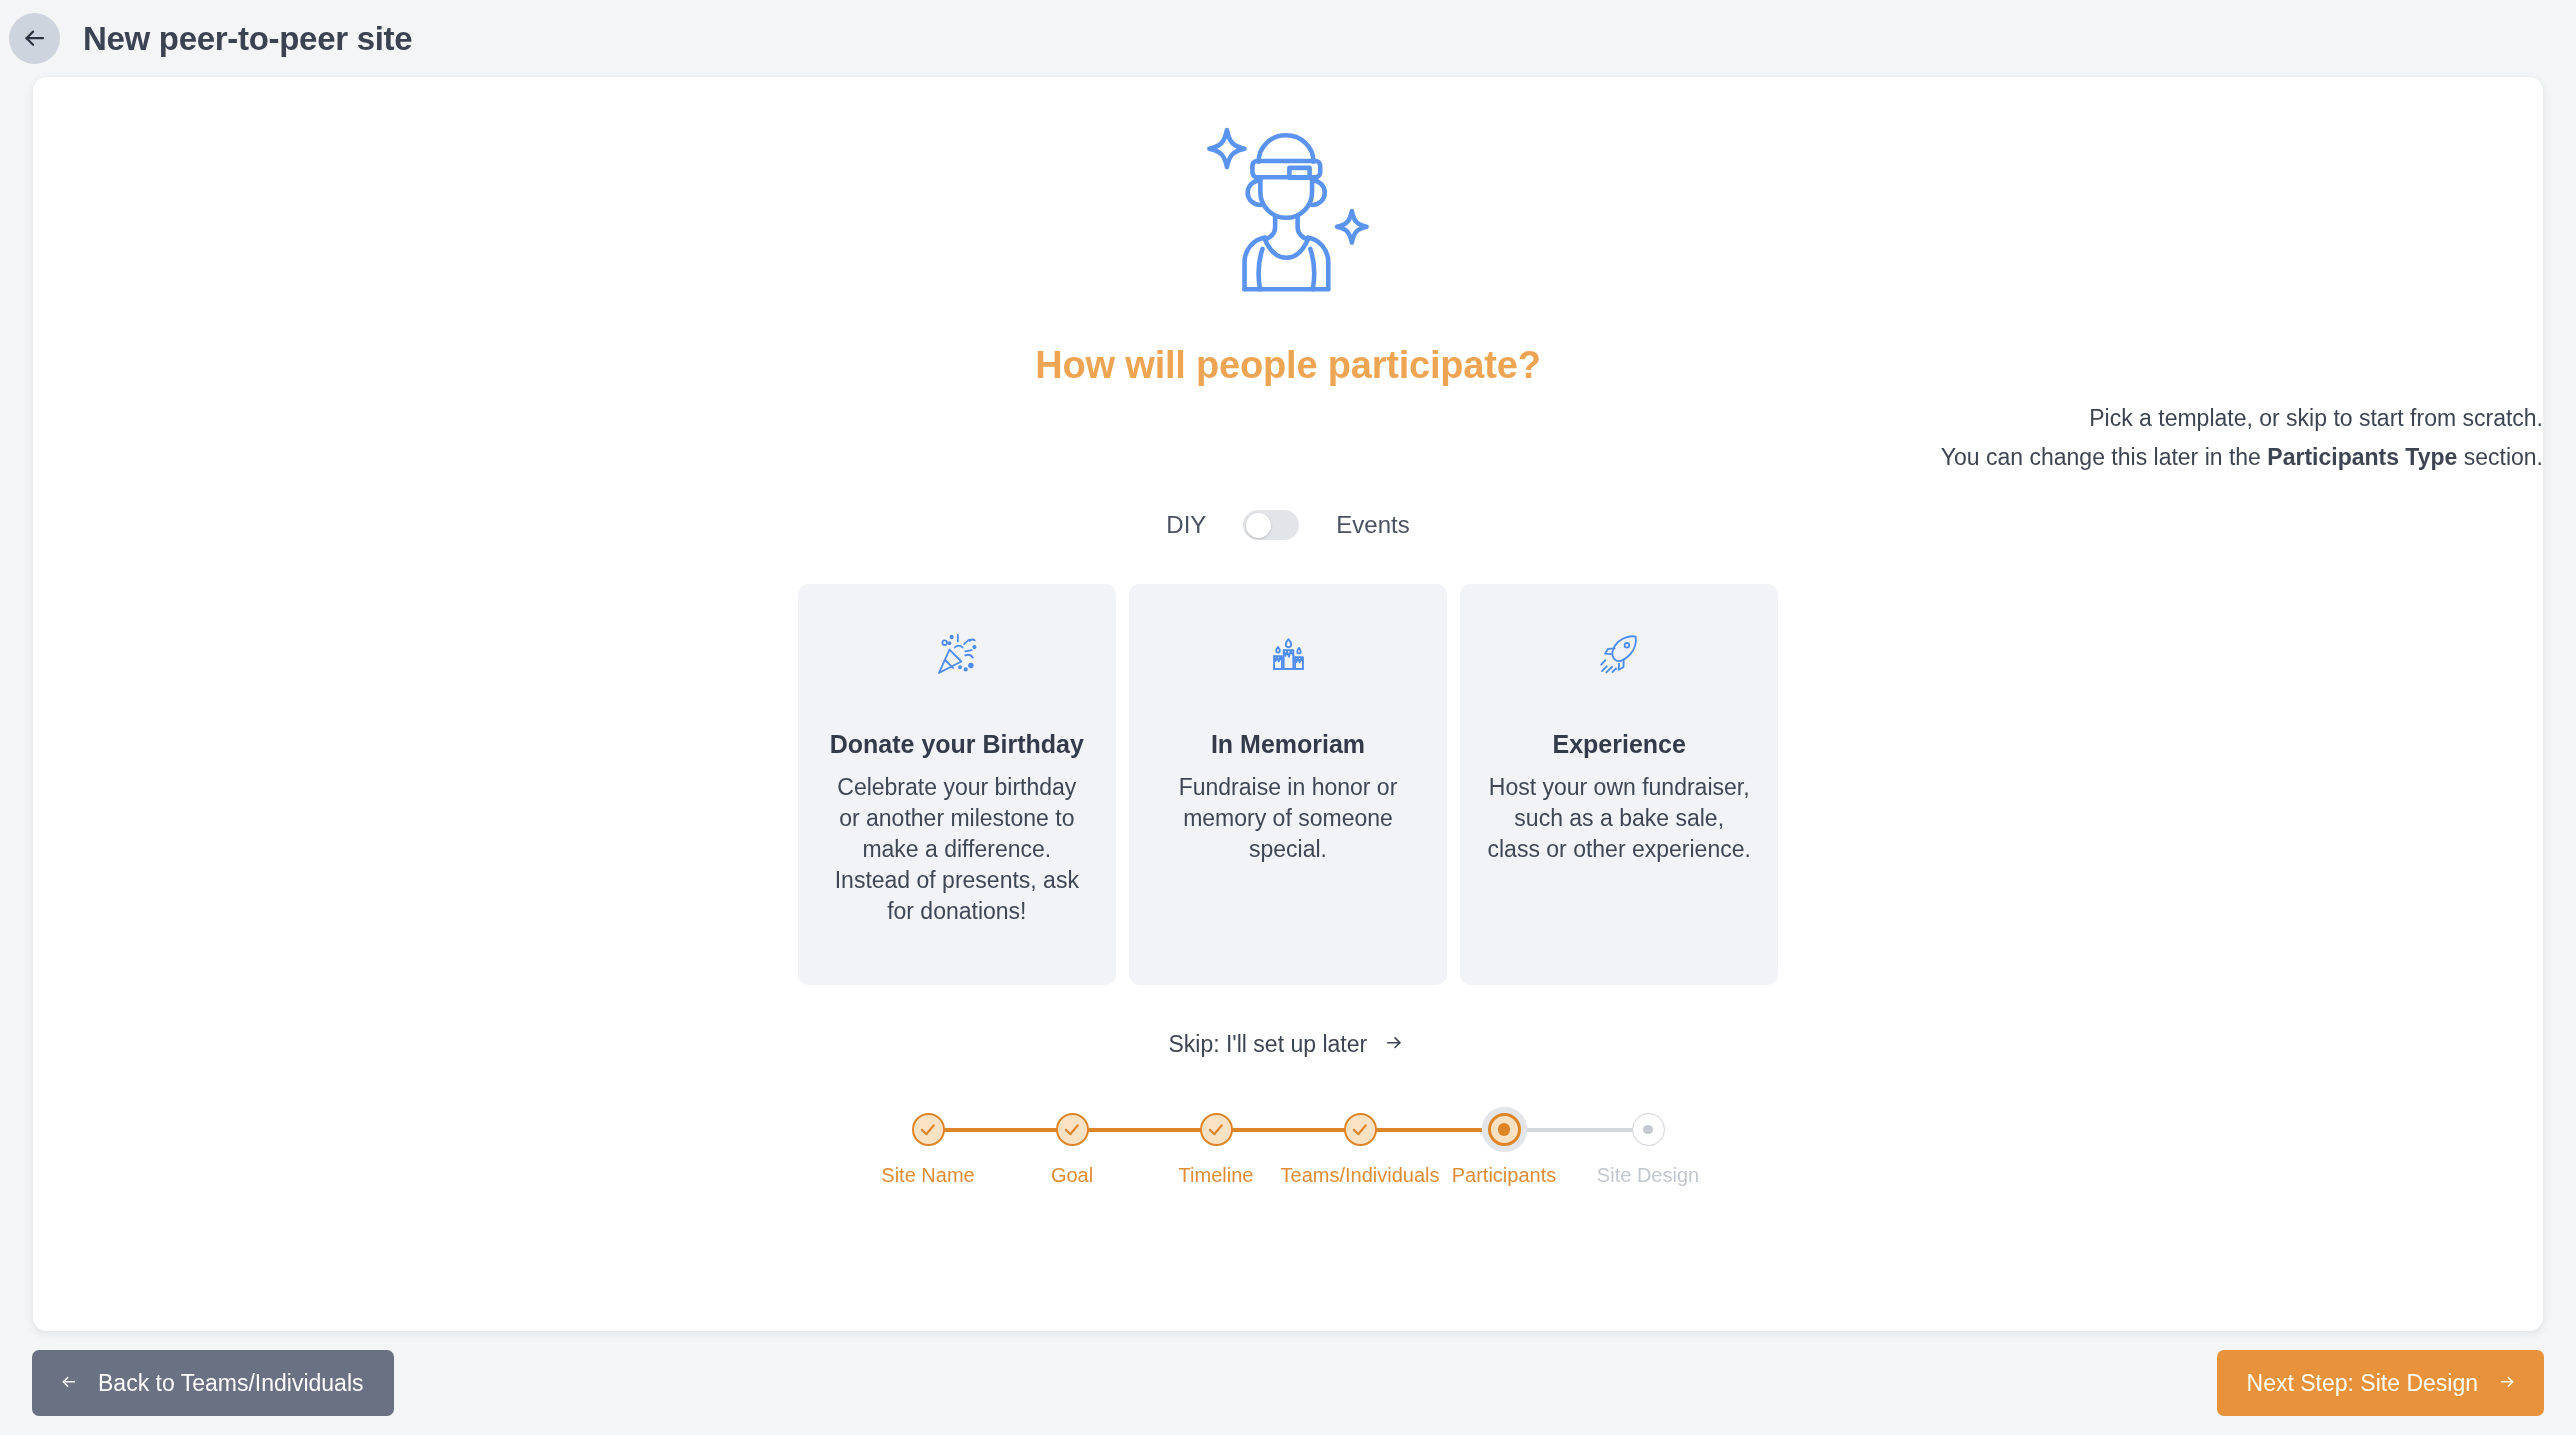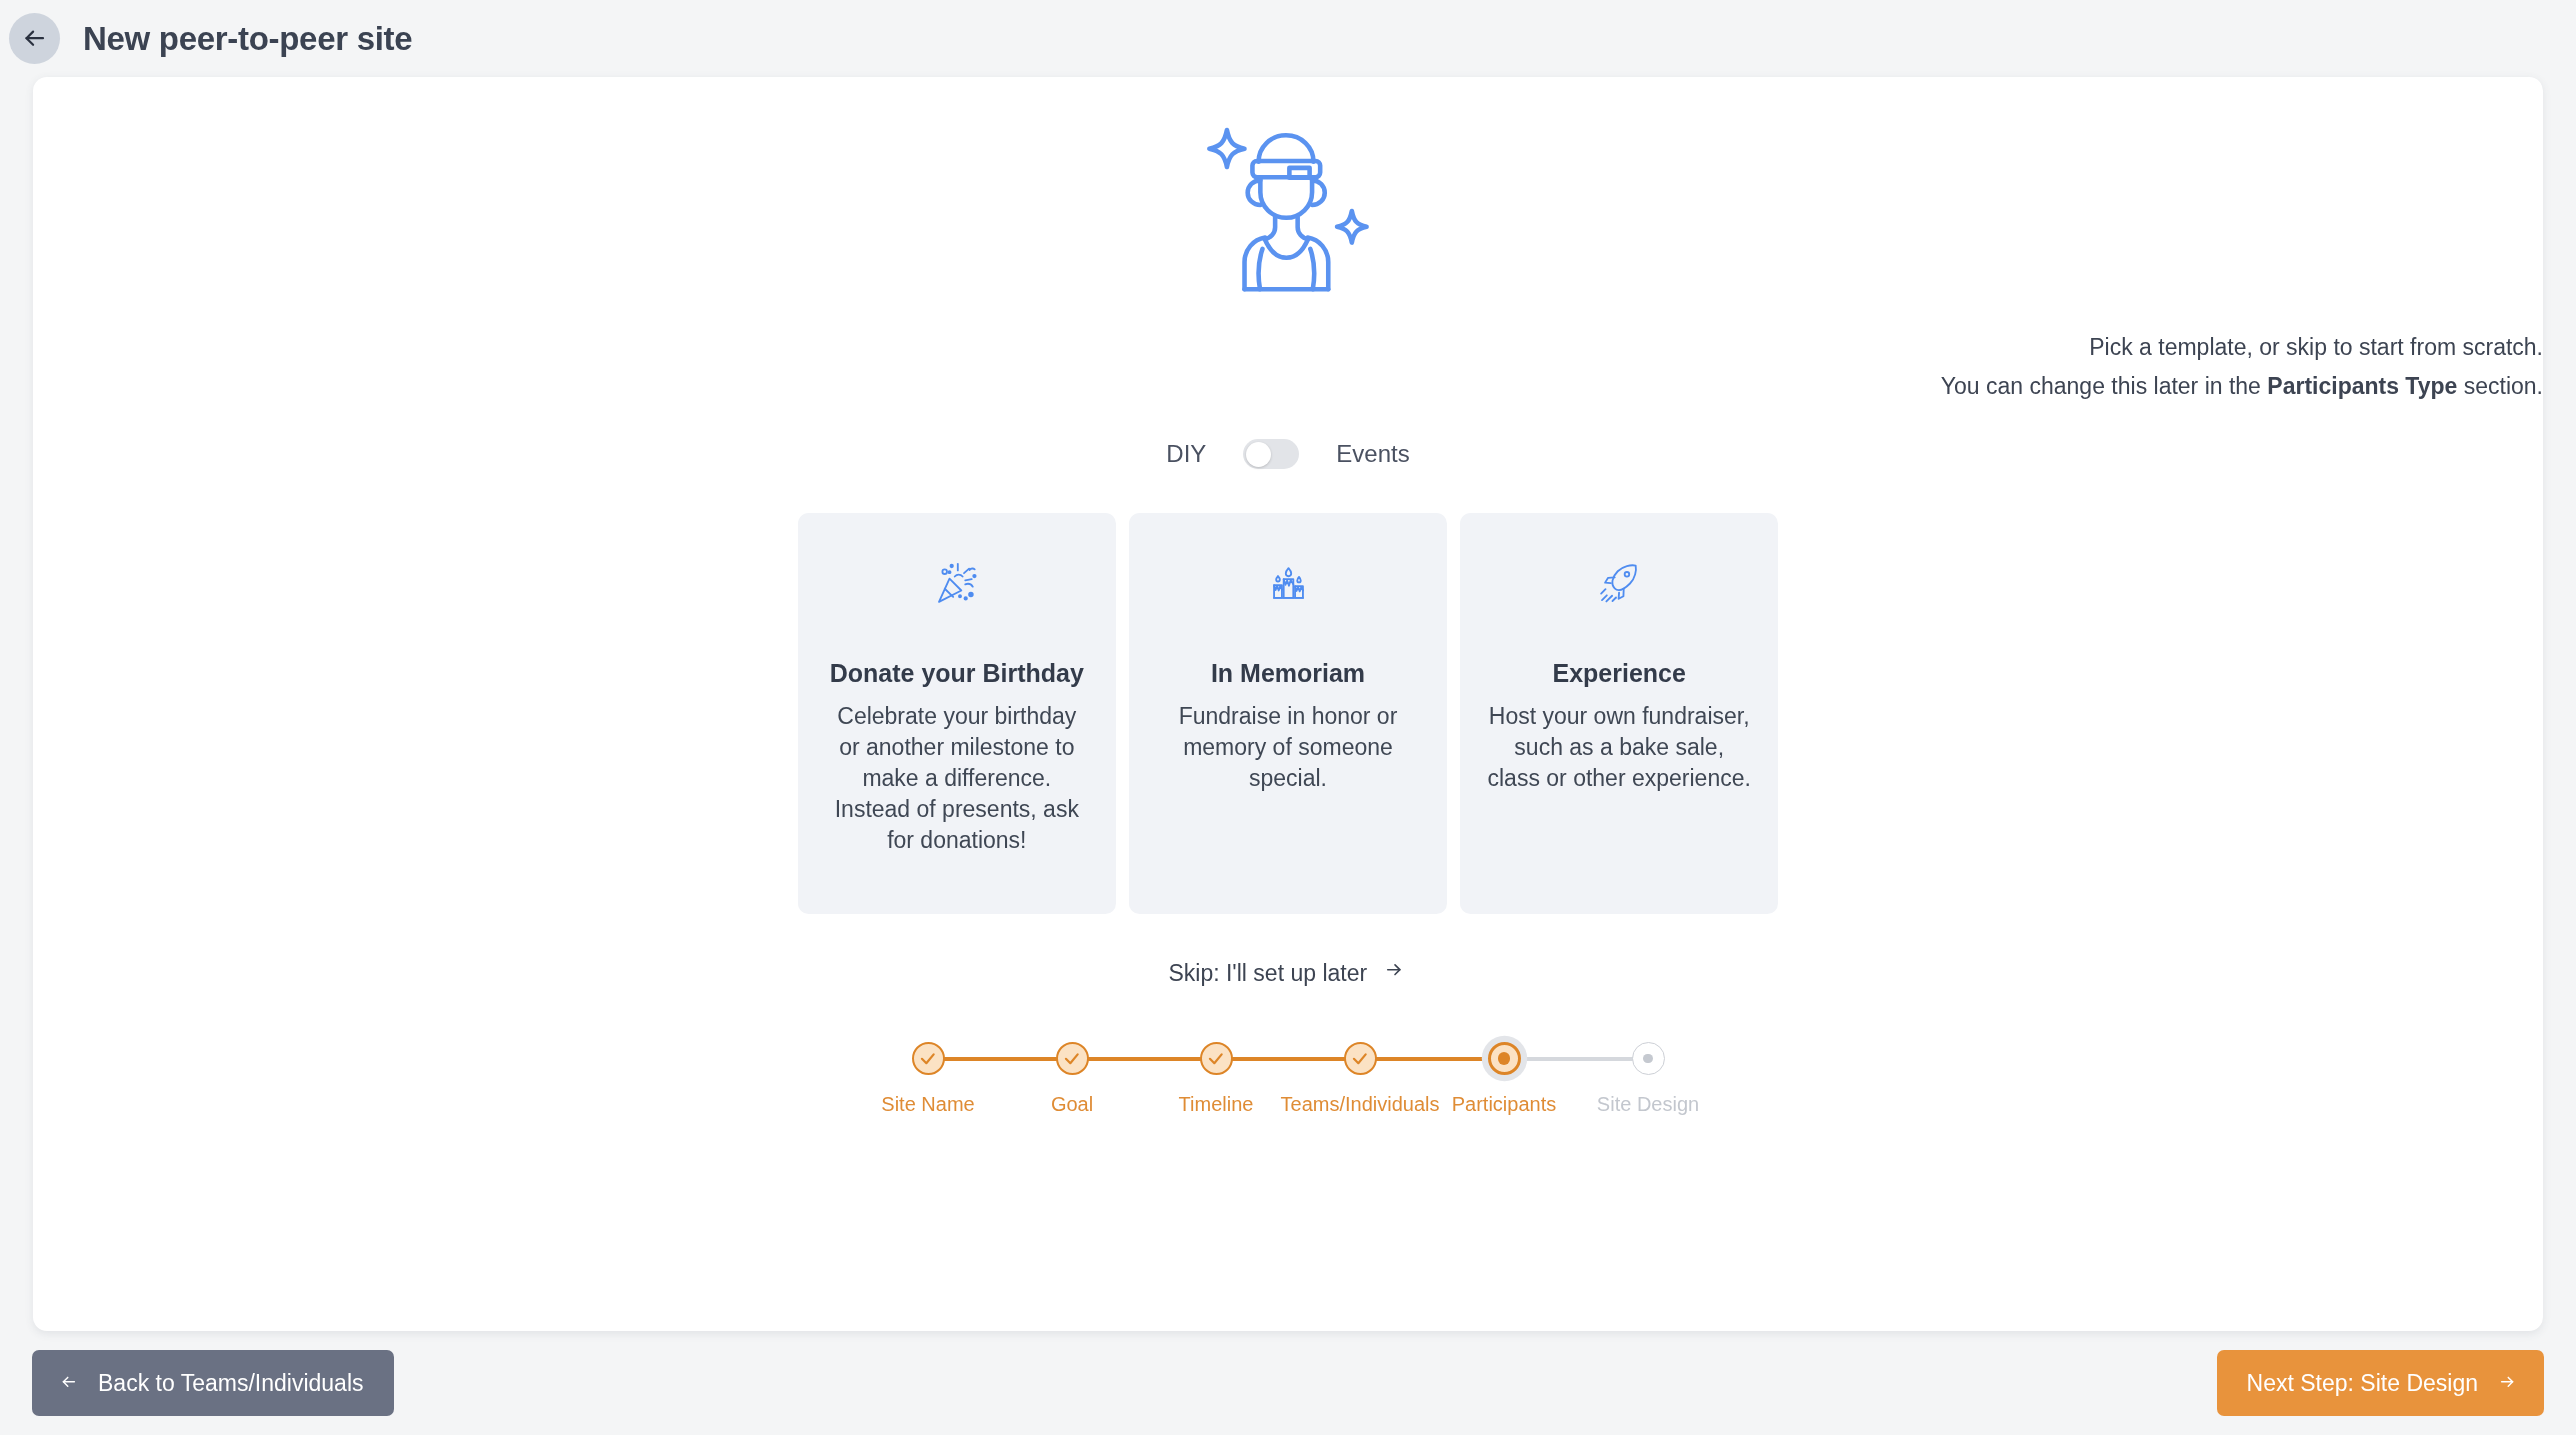--- a/index.html
+++ b/index.html
@@ -146,20 +146,21 @@
     color: #3f4754;
     text-align: center;
     margin-top: 10.6px;
     line-height: 1.35;
   }
 
   
   .skip-row {
     display: flex;
     justify-content: center;
+    align-items: center;
     gap: 14px;
     margin-top: 46px;
     cursor: pointer;
   }
   .skip-text {
     font-size: 23px;
     color: #3d4452;
   }
 
   
@@ -305,20 +306,21 @@
         <line x1="24" y1="94.5" x2="71.6" y2="94.5"></line>
 
         <path d="M35.5 66 C38.6 73.2 42.7 76.6 47.8 76.6 C52.9 76.6 57 73.2 60.1 66"></path>
 
         <path d="M32.8 94.5 C31.4 86.5 31.8 78.6 34.2 71.6"></path>
         <path d="M62.8 94.5 C64.2 86.5 63.8 78.6 61.4 71.6"></path>
       </svg>
     </span>
   </div>
 
+  <div class="heading">How will people participate?</div>
   <div class="sub-line">Pick a template, or skip to start from scratch.</div>
   <div class="sub-line second"><span>You can change this later in the </span><b>Participants Type</b><span> section.</span></div>
 
   <div class="toggle-row">
     <span class="toggle-label">DIY</span>
     <span class="toggle-switch">
       <span class="toggle-knob"></span>
     </span>
     <span class="toggle-label">Events</span>
   </div>

